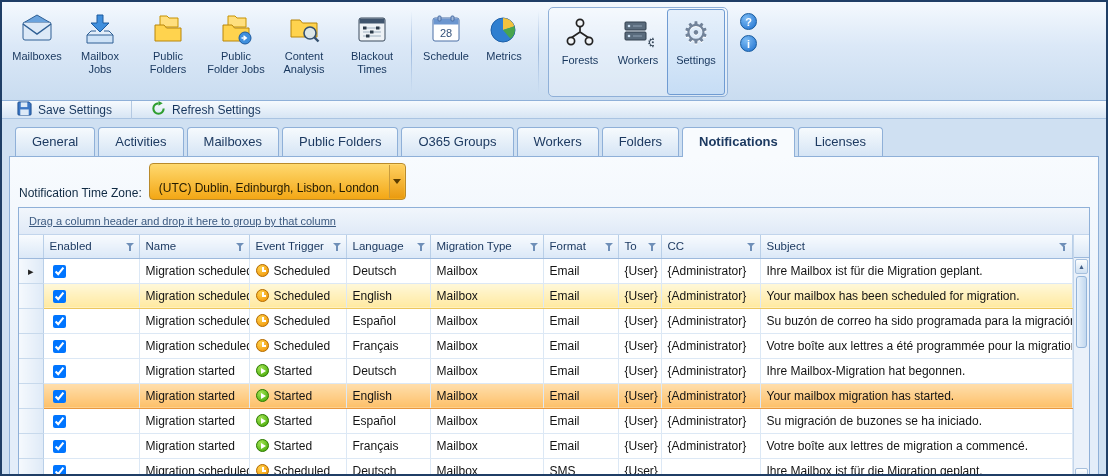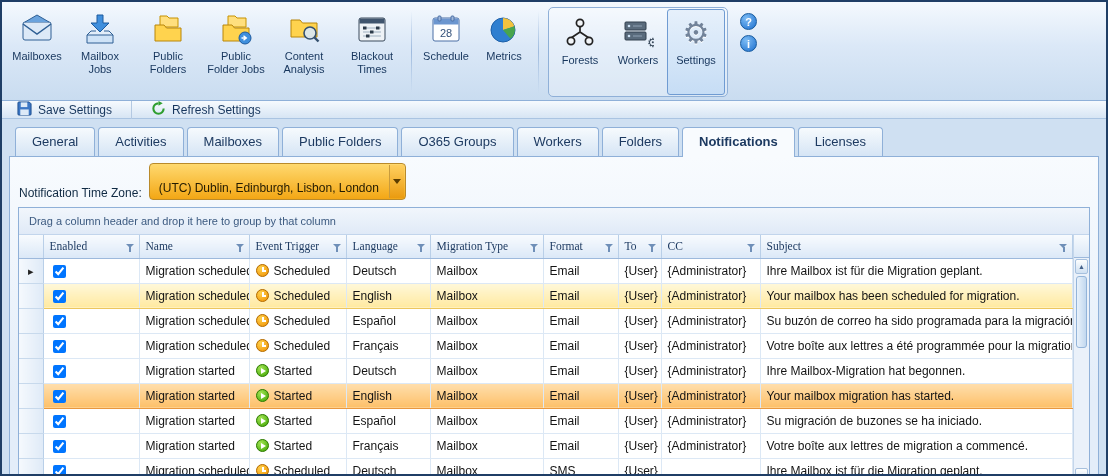--- a/index.html
+++ b/index.html
@@ -75,32 +75,32 @@
     position: absolute; right: 1px; top: 1px; bottom: 1px; width: 15px;
     background: linear-gradient(#ffcf5e, #ea9b10); border-left: 1px solid #c89b3c;
     display: flex; align-items: center; justify-content: center;
   }
   .tz-arrow::before { content: ""; border-left: 4px solid transparent; border-right: 4px solid transparent; border-top: 5px solid #5a3c00; }
 
   
   .grid { margin: 0 8px; border: 1px solid #8fb0d8; background: #fff; }
   .group-bar {
     padding: 7px 10px; font-size: 11px; color: #3c5a80;
-    background: linear-gradient(#f1f6fc, #e0eaf7); border-bottom: 1px solid #c2d5ec;
+    background: linear-gradient(#f1f6fc, #e0eaf7); border-bottom: 1px solid #c2d5ec; text-decoration: underline;
   }
   .grid-flex { display: flex; align-items: stretch; }
   .tbl-wrap { flex: 1; overflow: hidden; }
   table { border-collapse: collapse; table-layout: fixed; width: 100%; }
   th, td { overflow: hidden; white-space: nowrap; }
   th {
     height: 23px; padding: 0 4px 0 6px; text-align: left; font-weight: normal;
     font-size: 11.5px; color: #1d3a61;
     background: linear-gradient(#f8fbfe, #dbe8f7); border-right: 1px solid #b9cfe8; border-bottom: 1px solid #9db9dc;
   }
-  th .hd { display: flex; align-items: flex-end; justify-content: space-between; gap: 4px; font-family: Liberation Serif, serif; }
+  th .hd { display: flex; align-items: center; justify-content: space-between; gap: 4px; }
   .funnel { width: 9px; height: 9px; position: relative; flex: none; }
   .funnel::before { content: ""; position: absolute; left: 0; top: 1px; border-left: 4.5px solid transparent; border-right: 4.5px solid transparent; border-top: 4px solid #6f8fb8; }
   .funnel::after { content: ""; position: absolute; left: 3.5px; top: 4px; width: 2px; height: 5px; background: #6f8fb8; }
   td {
     height: 25px; padding: 0 6px; font-size: 12px; color: #141414;
     border-right: 1px solid #dce8f5; border-bottom: 1px solid #dce8f5; background: #fff;
   }
   td.sel {
     background: linear-gradient(90deg, #f5f9fd, #dfeaf7);
     border-right: 1px solid #b9cfe8; border-bottom: 1px solid #c7d9ec; padding: 0 2px; text-align: center;

